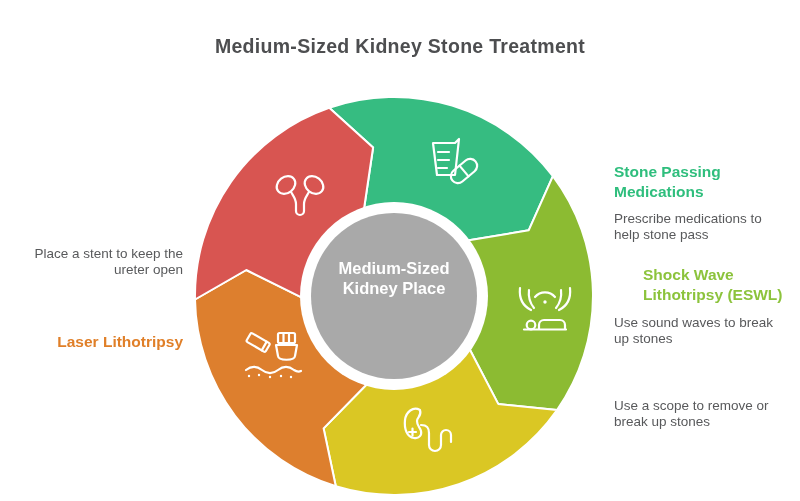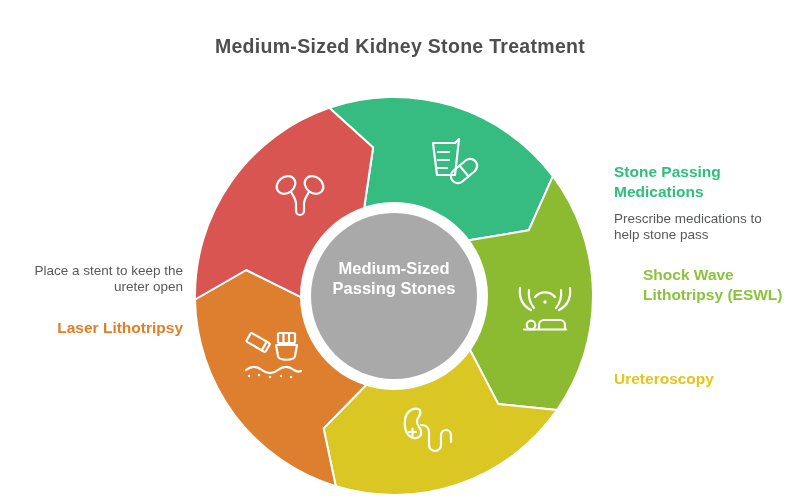--- a/index.html
+++ b/index.html
@@ -88,30 +88,33 @@
       <circle cx="-8" cy="19" r="1.2" fill="#ffffff" stroke="none"></circle>
       <circle cx="3" cy="18" r="1.2" fill="#ffffff" stroke="none"></circle>
       <circle cx="13" cy="19" r="1.2" fill="#ffffff" stroke="none"></circle>
     </g>
 
     <circle cx="394" cy="296" r="94" fill="#ffffff"></circle>
     <circle cx="394" cy="296" r="83" fill="#a9a9a9"></circle>
   </svg>
 
   <div class="center-label">Medium-Sized
-Passing Stones</div>
+Kidney Place</div>
 
-  <div class="item col-left item-desc" style="left: 10px; top: 263px; width: 173px; color: rgb(88, 89, 91);">Place a stent to keep the
+  <div class="item col-left item-desc" style="left: 10px; top: 246px; width: 173px; color: rgb(88, 89, 91);">Place a stent to keep the
 ureter open</div>
 
-  <div class="item col-left item-heading" style="left: 10px; top: 318px; width: 173px; color: rgb(224, 127, 40);">Laser Lithotripsy</div>
+  <div class="item col-left item-heading" style="left: 10px; top: 332px; width: 173px; color: rgb(224, 127, 40);">Laser Lithotripsy</div>
 
   <div class="item col-right item-heading" style="left: 614px; top: 162px; width: 175px; color: rgb(47, 190, 125);">Stone Passing
 Medications</div>
   <div class="item col-right item-desc" style="left: 614px; top: 211px; width: 175px; color: rgb(88, 89, 91);">Prescribe medications to
 help stone pass</div>
 
   <div class="item col-right item-heading" style="left: 614px; top: 265px; width: 175px; color: rgb(140, 195, 60); margin-left: 29px;">Shock Wave
 Lithotripsy (ESWL)</div>
+  <div class="item col-right item-desc" style="left: 614px; top: 315px; width: 175px; color: rgb(88, 89, 91);">Use sound waves to break
+up stones</div>
 
-  <div class="item col-right item-heading" style="left: 614px; top: 369px; width: 175px; color: rgb(230, 196, 29);">Ureteroscopy</div>
+  <div class="item col-right item-desc" style="left: 614px; top: 398px; width: 175px; color: rgb(88, 89, 91);">Use a scope to remove or
+break up stones</div>
 
 </div>
 
 </body></html>

